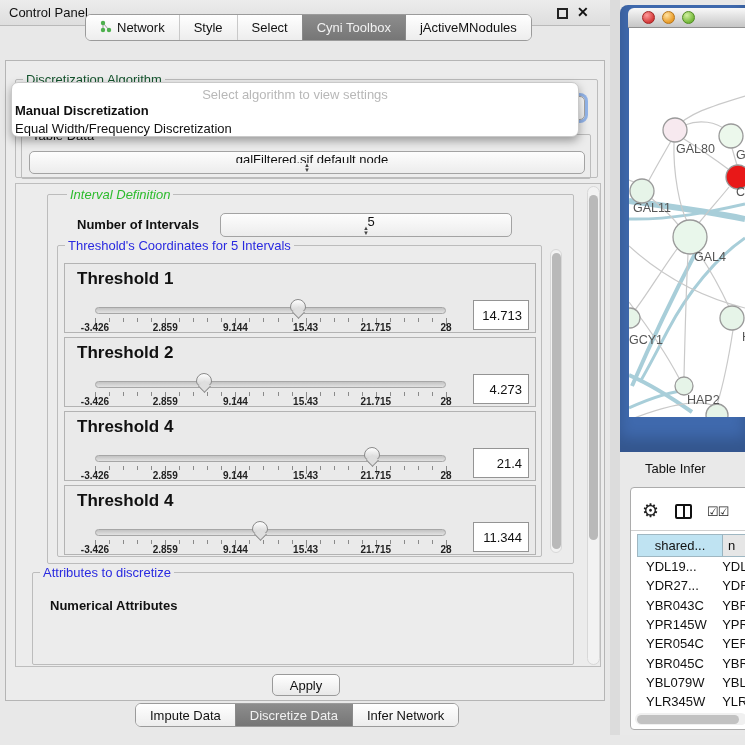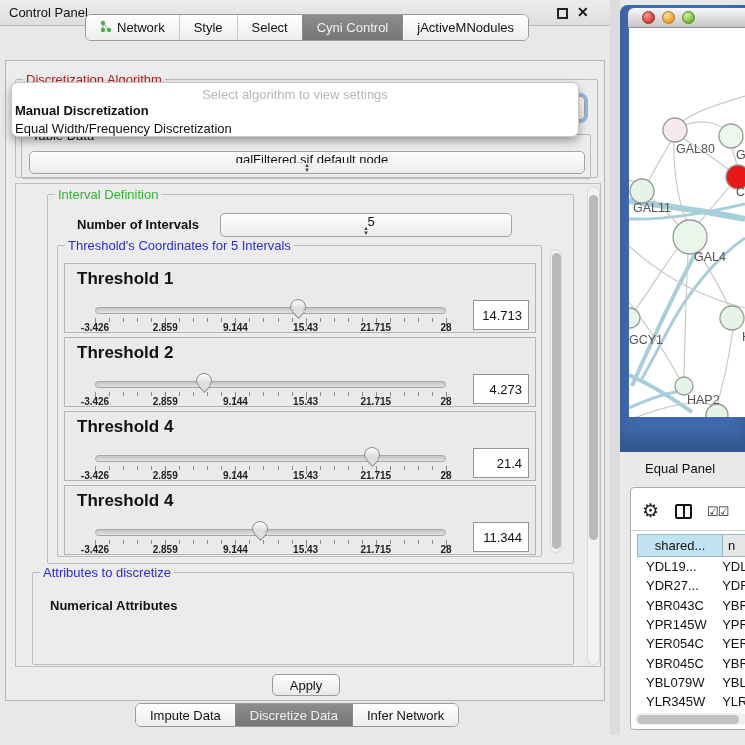--- a/index.html
+++ b/index.html
@@ -20,21 +20,21 @@
   .tab:first-child{border-left:none;}
   .tab.selected{background:linear-gradient(#8d8d8d,#767676);color:#f1f1f1;border-left:1px solid #8a8a8a;}
   .tab.selected + .tab{border-left:1px solid #8a8a8a;}
 
   #cp-main{position:absolute;left:5px;top:60px;width:600px;height:641px;background:#ececec;border:1px solid #b5b5b5;}
 
   .group{position:absolute;border:1px solid #bcbcbc;border-radius:2px;}
   .gtitle{position:absolute;font-size:13px;background:#ececec;padding:0 3px;white-space:nowrap;}
   .gtitle.green{color:var(--green,#2dbb2d);}
   .gtitle.blue{color:var(--blue,#2a2ae0);}
-  .gtitle.plain{color:#b91c1c;}
+  .gtitle.plain{color:#14532d;}
 
   .combo{position:absolute;background:linear-gradient(#fdfdfd,#ececec);border:1px solid #a3a3a3;border-radius:5px;font-size:13px;color:#111;display:flex;align-items:center;flex-direction:column;}
   .combo .combo-text{padding-left:10px;flex:1;white-space:nowrap;overflow:hidden;}
   .combo .stepper{width:16px;display:flex;flex-direction:column;align-items:center;justify-content:center;color:#444;font-size:6px;line-height:5px;}
   .combo.focus{box-shadow:0 0 0 3px rgba(100,150,230,.65);}
 
   #algo-popup{position:absolute;left:5px;top:21px;width:568px;height:55px;background:#fff;border:1px solid #c9c9c9;border-radius:7px;box-shadow:0 4px 10px rgba(0,0,0,.35);z-index:50;overflow:hidden;}
   .popup-prompt{text-align:center;color:#b8b8b8;font-size:13px;padding-top:4px;}
   .popup-item{font-size:13px;color:#111;padding:1px 3px;line-height:16px;}
   .popup-item.sel{font-weight:bold;}
@@ -118,21 +118,21 @@
             </svg></span>
           <span>Network</span>
         </div>
         <div class="tab">
           <span>Style</span>
         </div>
         <div class="tab">
           <span>Select</span>
         </div>
         <div class="tab selected">
-          <span>Cyni Control</span>
+          <span>Cyni Toolbox</span>
         </div>
         <div class="tab">
           <span>jActiveMNodules</span>
         </div>
       </div>
 
     <div id="cp-main">
 
       <div class="group" id="algo-group" style="left:9px;top:18px;width:583px;height:99px;"></div>
       <span class="gtitle plain" style="left:17px;top:11px;">Discretization Algorithm</span>
@@ -152,21 +152,21 @@
 
       <div class="group" id="tabledata-group" style="left:15px;top:73px;width:570px;height:45px;"></div>
       <span class="gtitle plain" style="left:23px;top:67px;color:#111;">Table Data</span>
       <div class="combo" style="left:23px;top:90px;width:556px;height:23px;">
         <span class="combo-text">galFiltered.sif default node</span>
         <span class="stepper">▲<br>▼</span>
       </div>
 
       <div id="scrollpane">
         <div class="group" style="left:31px;top:10px;width:527px;height:370px;"></div>
-        <span class="gtitle green" style="left:39px;top:3px;">Interval Definition</span>
+        <span class="gtitle green" style="left:51px;top:3px;font-style:italic;">Interval Definition</span>
 
         <span class="num-label" style="left:61px;top:33px;">Number of Intervals</span>
         <div class="combo" style="left:204px;top:29px;width:292px;height:24px;">
           <span class="combo-text">5</span>
           <span class="stepper">▲<br>▼</span>
         </div>
 
         <div class="group" style="left:41px;top:61px;width:485px;height:312px;"></div>
         <span class="gtitle blue" style="left:49px;top:54px;">Threshold's Coordinates for 5 Intervals</span>
 
@@ -409,21 +409,21 @@
             <text x="694" y="261" font-size="12.5" fill="#555">GAL4</text>
             <text x="629" y="344" font-size="12.5" fill="#555">GCY1</text>
             <text x="742" y="341" font-size="12.5" fill="#555">H</text>
             <text x="687" y="404" font-size="12.5" fill="#555">HAP2</text>
           </g>
       </svg>
     </div>
   </section>
 
   <section id="table-panel">
-    <span id="tp-title">Equal Panel</span>
+    <span id="tp-title">Table Infer</span>
     <div id="tp-inner">
       <span class="tp-toolbar-icon" id="gear-icon">⚙</span>
       <span class="tp-toolbar-icon" id="split-icon"></span>
       <span class="tp-toolbar-icon" id="check-icons">☑☑</span>
       <div id="tp-sep"></div>
       <div id="tp-header">
           <div class="tp-hcell selected">shared...</div>
           <div class="tp-hcell normal">n</div>
         </div>
       <div id="tp-rows">

